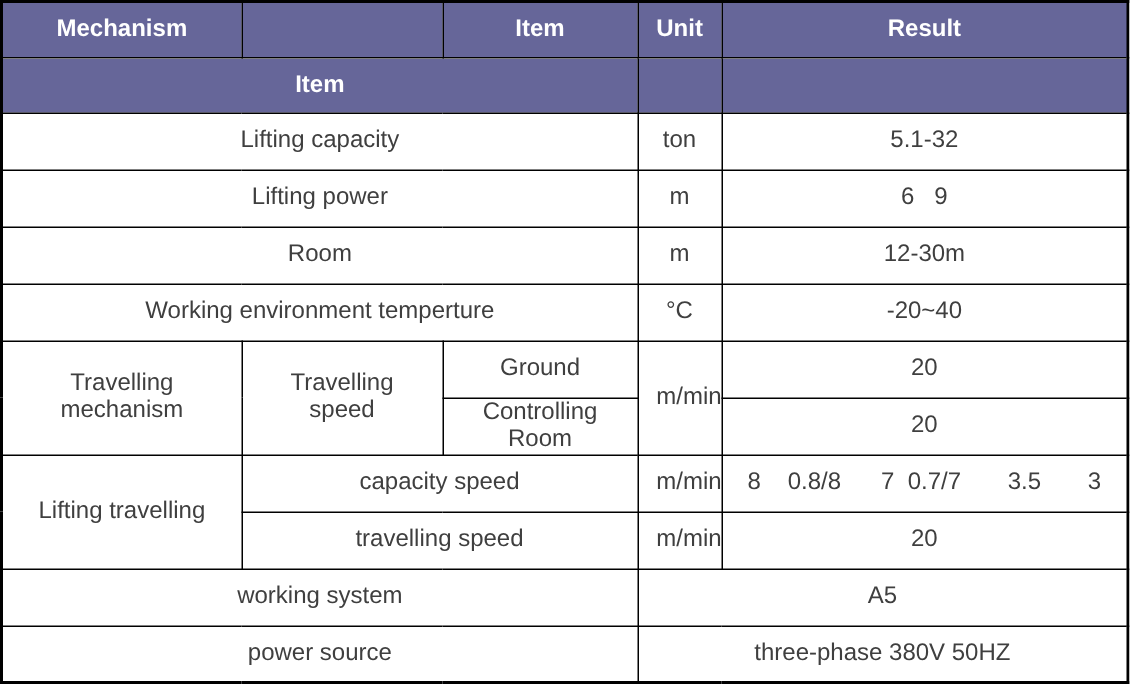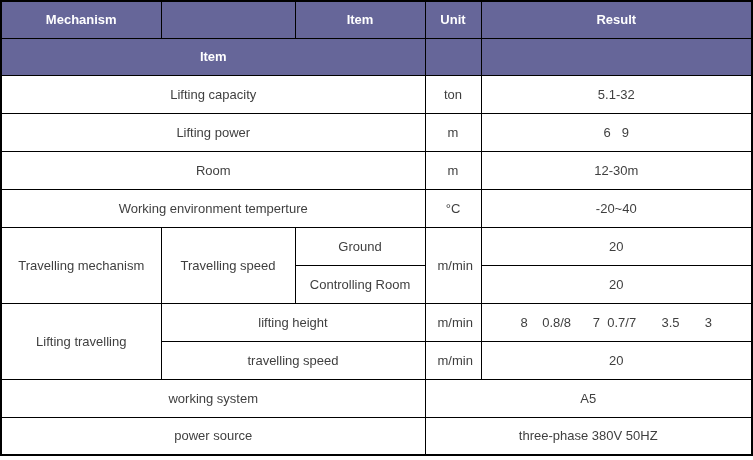--- a/index.html
+++ b/index.html
@@ -12,21 +12,21 @@
     table-layout: fixed;
     width: 751px;
     margin: 0;
     font-family: "Liberation Sans", sans-serif;
     border: 2px solid var(--border-color, #000000);
   }
   .spec-table td, .spec-table th {
     border: 1px solid var(--border-color, #000000);
     text-align: center;
     vertical-align: middle;
-    font-size: 13px;
+    font-size: 16px;
     font-weight: normal;
     color: var(--body-text, #3f3f3f);
     padding: 0 12px;
     overflow: hidden;
   }
   .spec-table thead th {
     background: var(--header-bg, #666699);
     color: var(--header-text, #ffffff);
     font-weight: bold;
   }
@@ -93,21 +93,21 @@
       <td rowspan="2">m/min</td>
       <td>20</td>
     </tr>
     <tr class="body-row">
       <td>Controlling Room</td>
       <td>20</td>
     </tr>
 
     <tr class="body-row">
       <td rowspan="2">Lifting travelling</td>
-      <td colspan="2">lifting height</td>
+      <td colspan="2">capacity speed</td>
       <td>m/min</td>
       <td class="pre-space">8    0.8/8      7  0.7/7       3.5       3</td>
     </tr>
     <tr class="body-row">
       <td colspan="2">travelling speed</td>
       <td>m/min</td>
       <td>20</td>
     </tr>
 
     <tr class="body-row">

